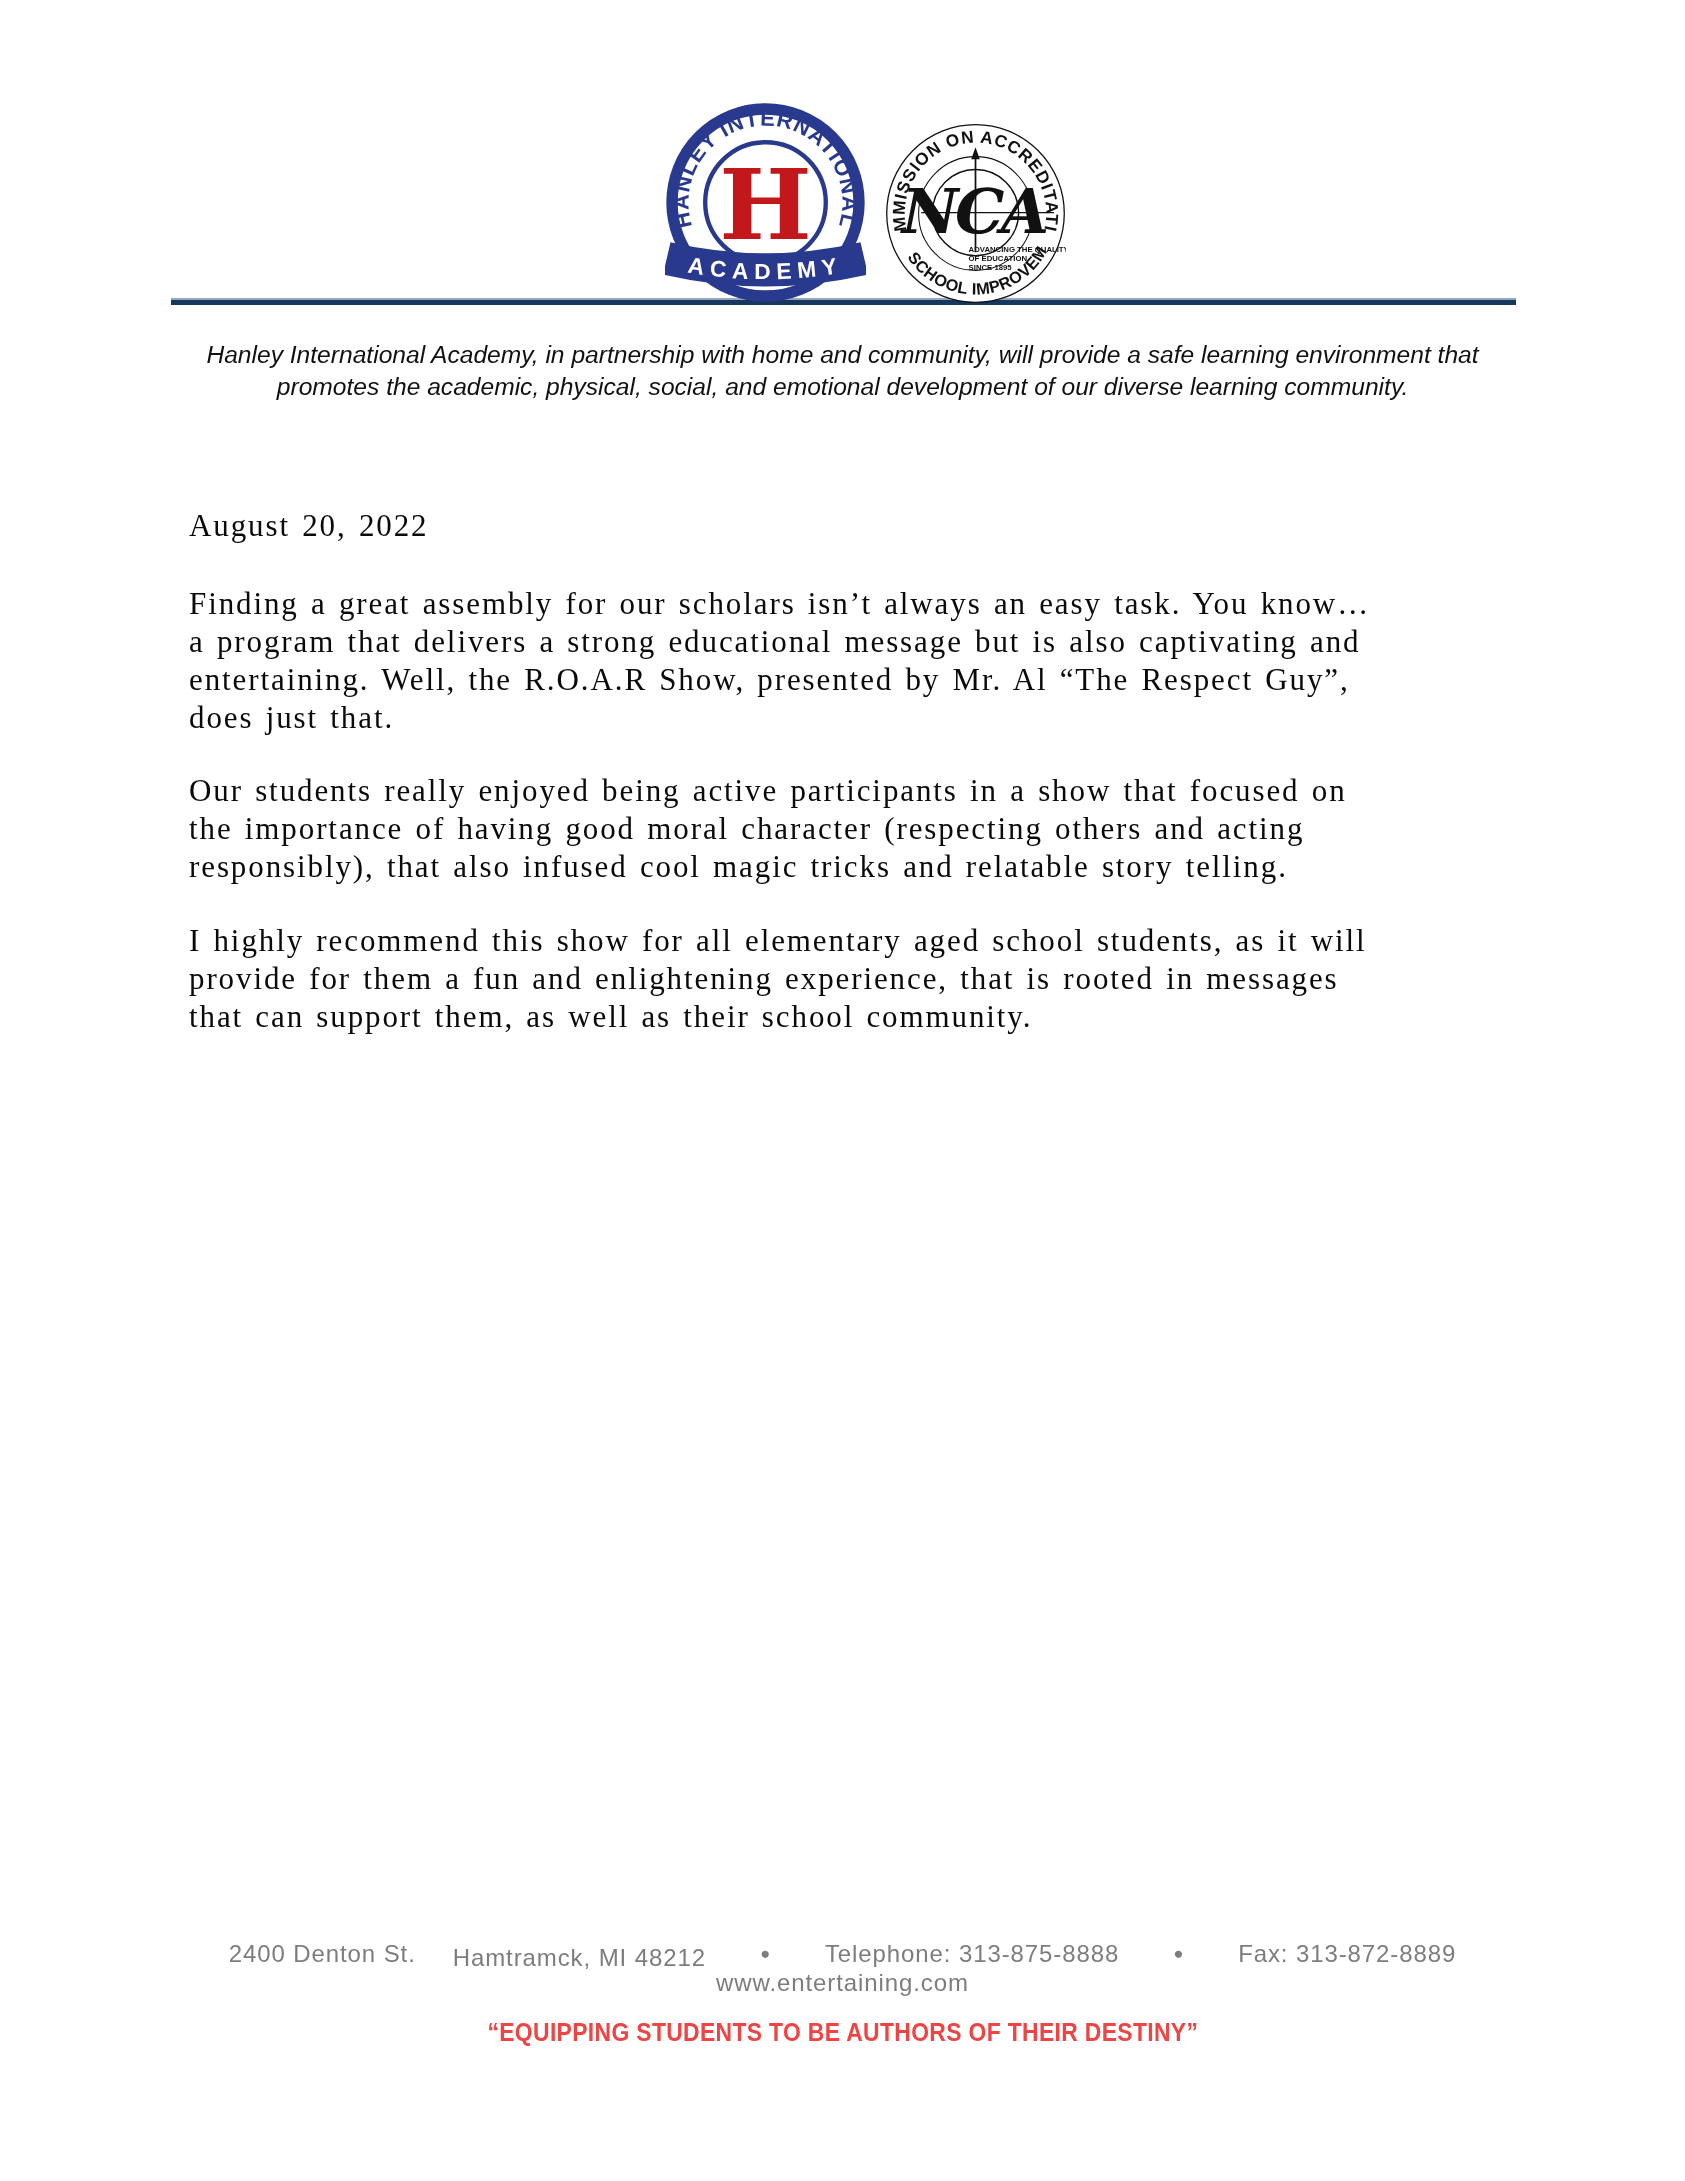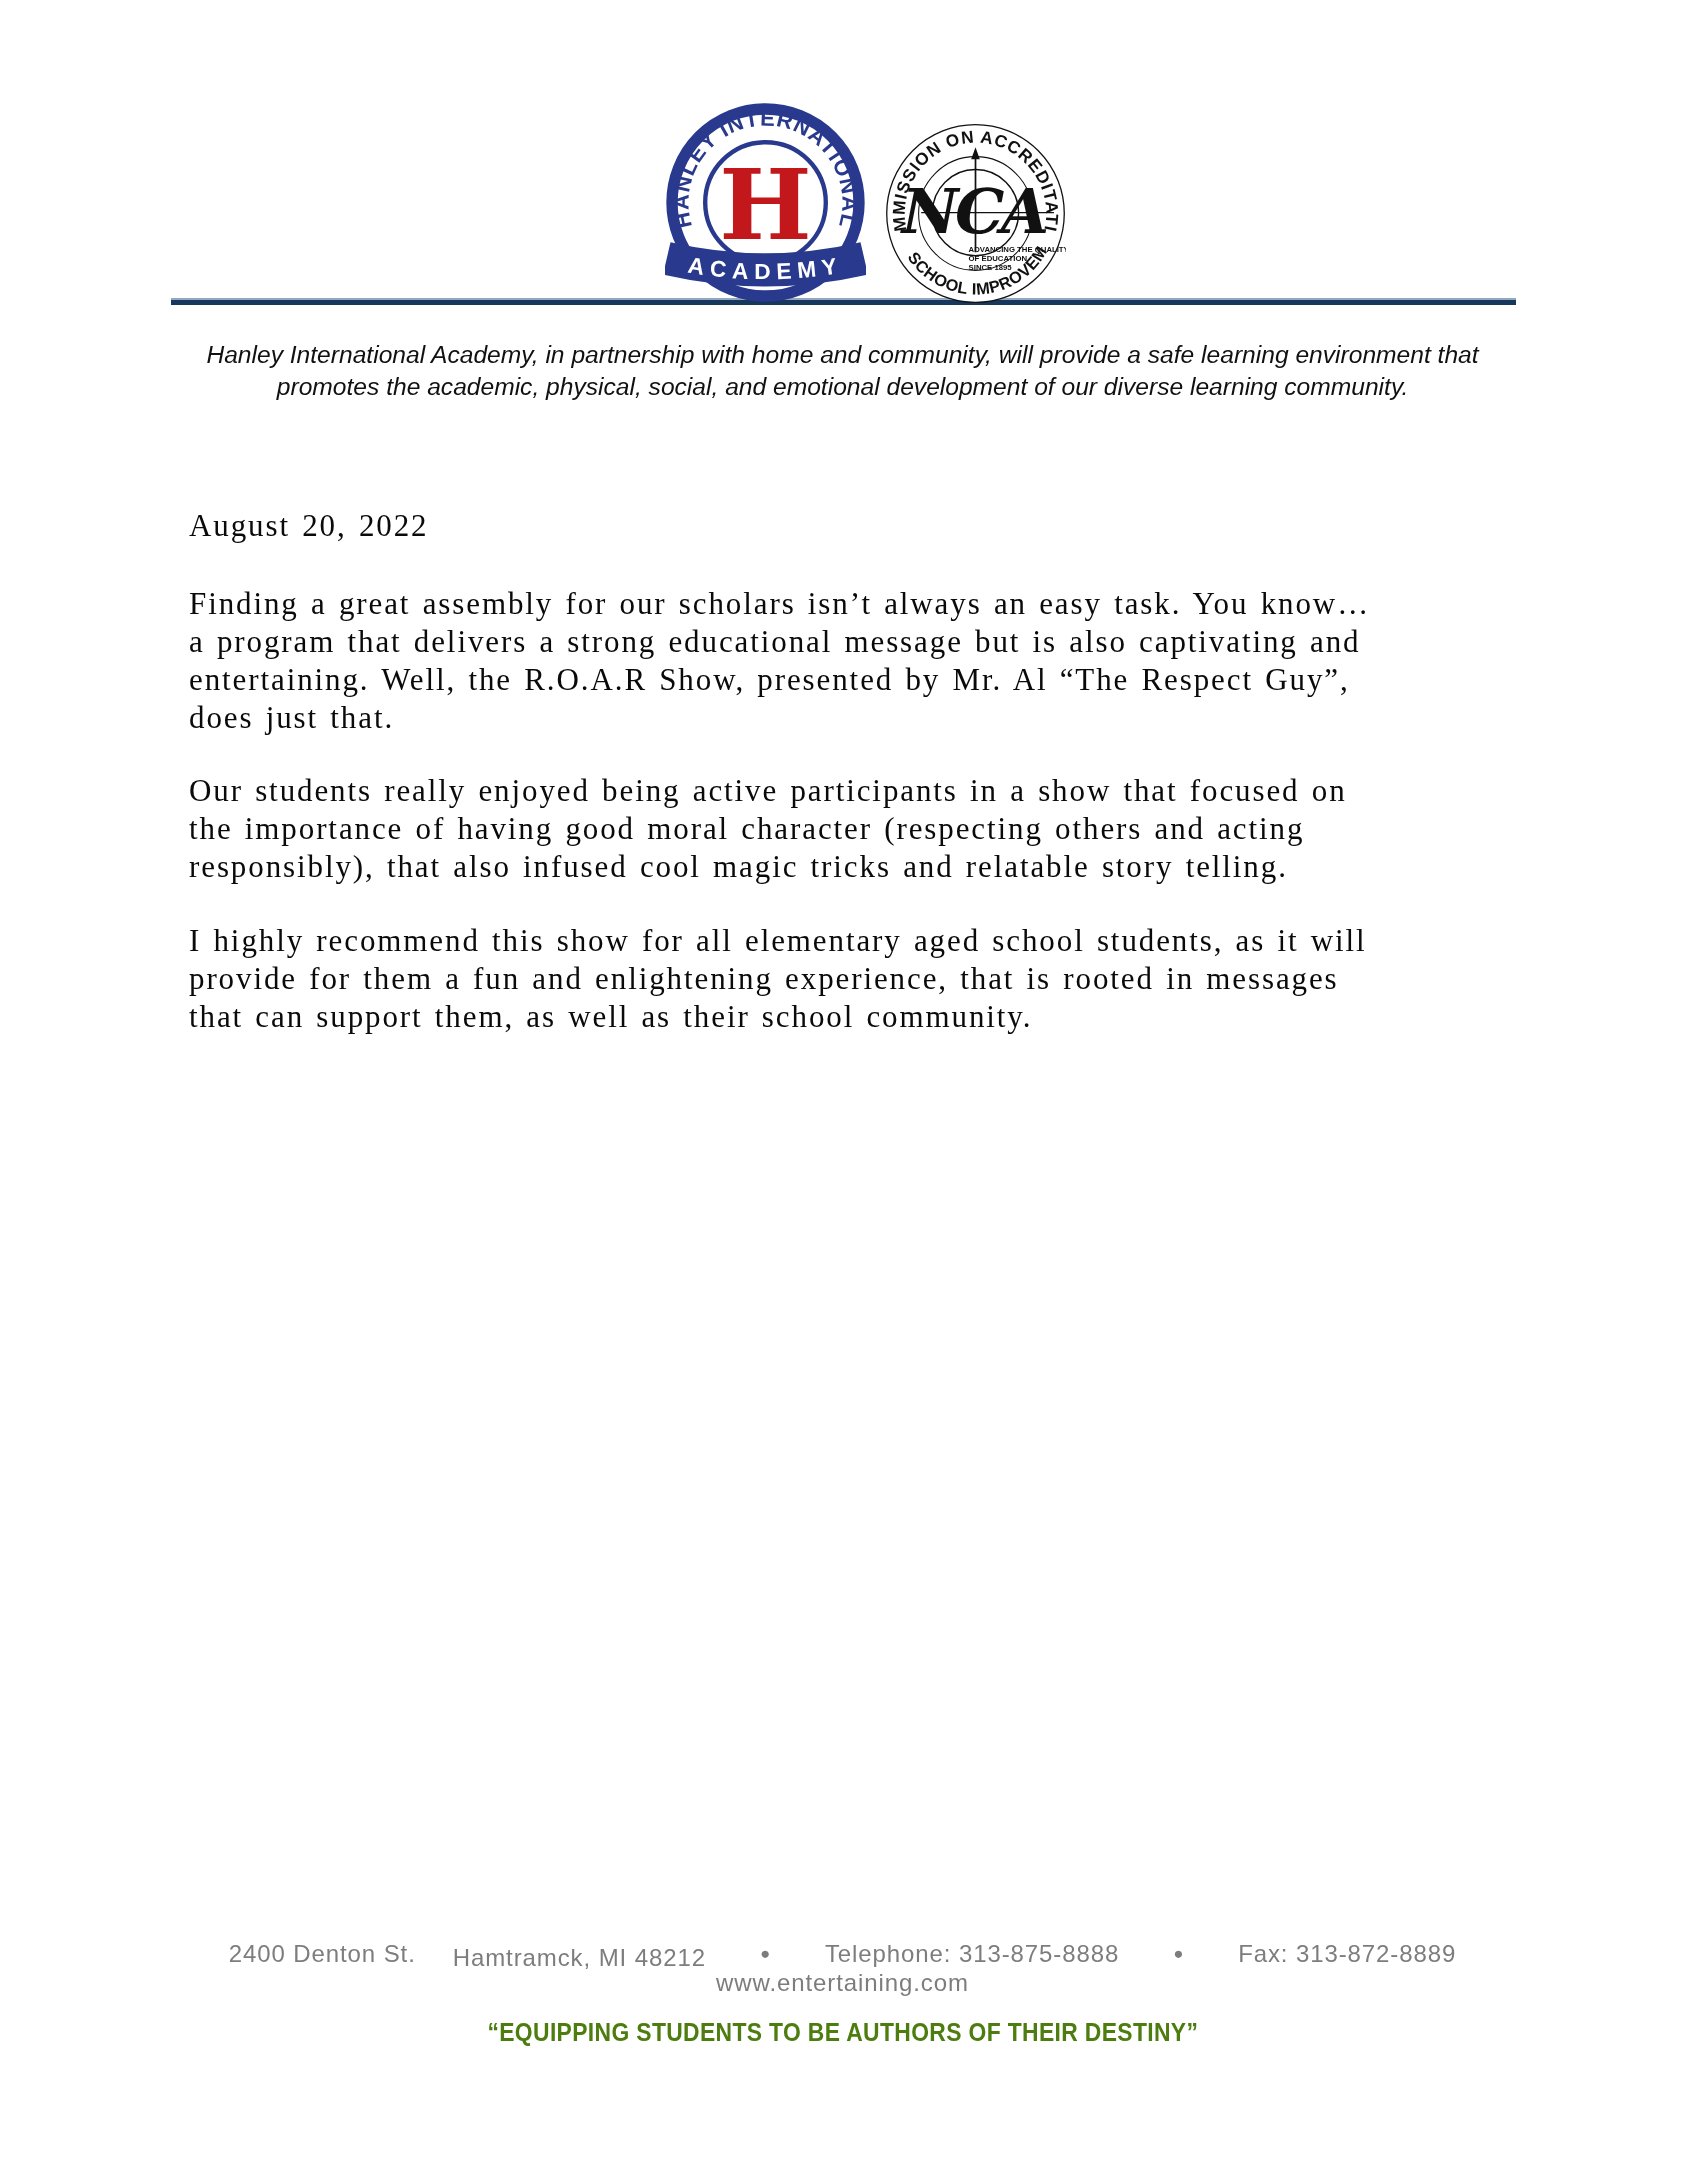--- a/index.html
+++ b/index.html
@@ -43,21 +43,21 @@
   .footer-line1 .gap-sm { margin-left:37px;margin-top:8px; }
   .footer-line1 .sep { font-size:16.7px; margin:0 54px; color:#7d7d7d; }
   .footer-line2 {
     position:absolute; top:1969px; left:0; width:1685px; text-align:center;
     font-family:"Liberation Sans", sans-serif; font-size:24px;
     letter-spacing:0.9px; color:#7d7d7d;
   }
   .tagline {
     position:absolute; top:2017px; left:0; width:1685px; text-align:center;
     font-family:"Liberation Sans", sans-serif; font-weight:bold; font-size:26px;
-    color:#4d7c0f;
+    color:#ef4444;
   }
   .tagline span { display:inline-block; transform:scaleX(.88); transform-origin:center; letter-spacing:0.4px; }
 </style>
 </head>
 <body>
 
 <div class="page">
 
   <div class="rule"></div>
 

